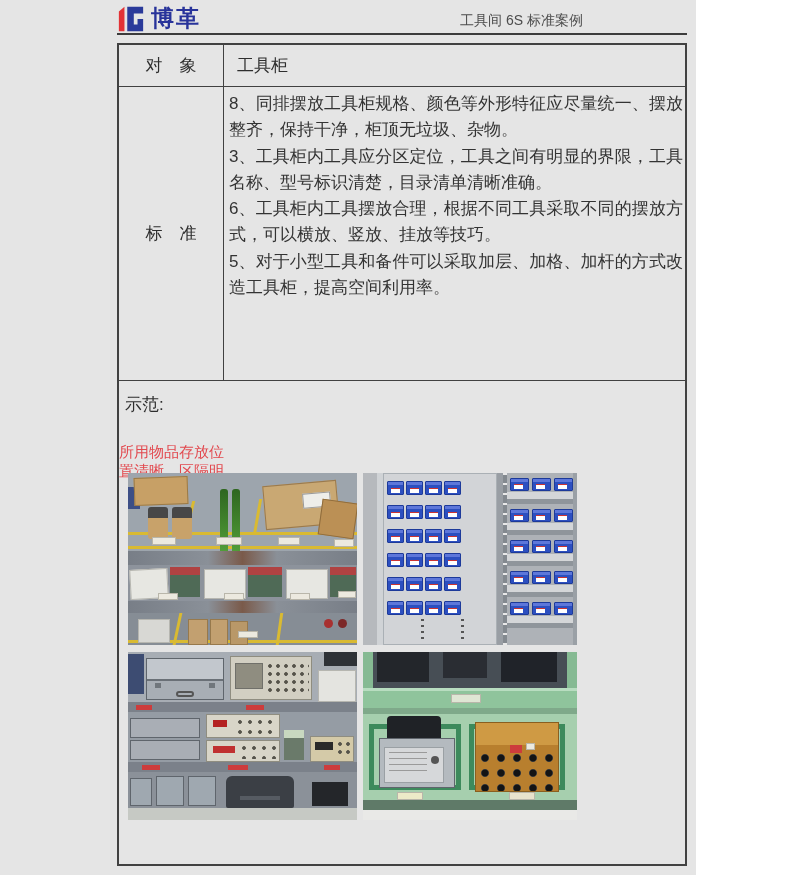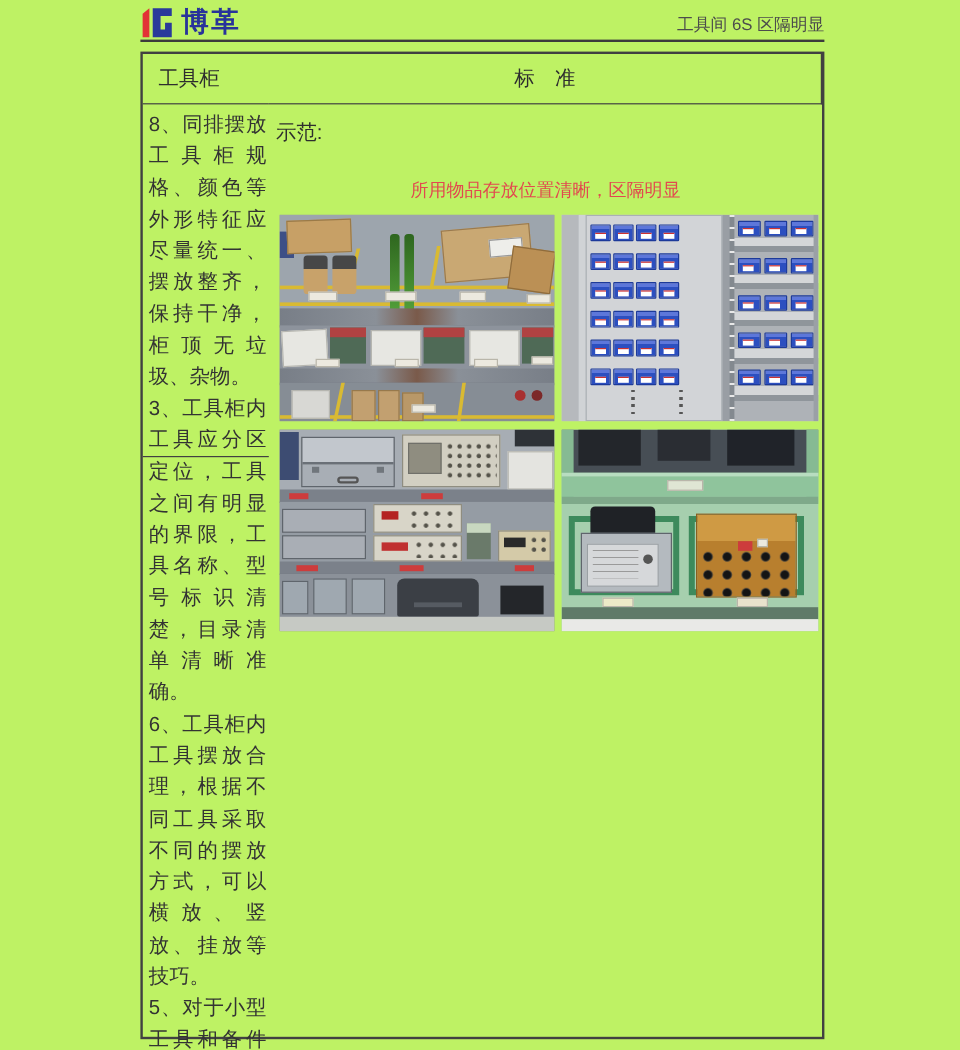--- a/index.html
+++ b/index.html
@@ -1,16 +1,16 @@
 <!DOCTYPE html>
 <html><head>
 <meta charset="utf-8">
 <style>
   html,body{margin:0;padding:0;background:#ffffff;}
-  .page{position:relative;width:800px;height:875px;background:#bef264;overflow:hidden;
+  .page{position:relative;width:696px;height:875px;background:#e5e5e5;overflow:hidden;
         font-family:"Liberation Sans","DejaVu Sans",sans-serif;}
 
   
   .brand{position:absolute;left:116px;top:3px;display:flex;align-items:center;gap:5px;}
   .brand-txt{font-size:23px;font-weight:bold;color:#28339a;letter-spacing:2px;}
   .doc-title{position:absolute;right:113px;top:12px;font-size:14px;color:#4c4c4c;}
   .rule{position:absolute;left:117px;top:33px;width:570px;height:2px;background:#3c3c3c;}
 
   
   .doc-table{position:absolute;left:117px;top:43px;width:570px;height:823px;
@@ -85,25 +85,26 @@
 
 <div class="page">
 
   <div class="brand">
     <svg width="30" height="28" viewBox="0 0 32 30">
       <path d="M3 7 L9 2 L9 28 L3 28 Z" fill="#e23236"></path>
       <path d="M12 2 H29 V9 H19 V21 H23 V15 H29 V28 H12 Z" fill="#2a3a9a"></path>
     </svg>
     <span class="brand-txt">博革</span>
   </div>
-  <div class="doc-title">工具间 6S 区隔明显</div>
+  <div class="doc-title">工具间 6S 标准案例</div>
   <div class="rule"></div>
 
   <div class="doc-table">
 
+    <div class="cell lab cb cr">对　象</div>
     <div class="cell val cb">工具柜</div>
 
     <div class="cell lab cb cr">标　准</div>
     <div class="cell std cb">
       <p>8、同排摆放工具柜规格、颜色等外形特征应尽量统一、摆放整齐，保持干净，柜顶无垃圾、杂物。</p>
       <p>3、工具柜内工具应分区定位，工具之间有明显的界限，工具名称、型号标识清楚，目录清单清晰准确。</p>
       <p>6、工具柜内工具摆放合理，根据不同工具采取不同的摆放方式，可以横放、竖放、挂放等技巧。</p>
       <p>5、对于小型工具和备件可以采取加层、加格、加杆的方式改造工具柜，提高空间利用率。</p>
     </div>
 

